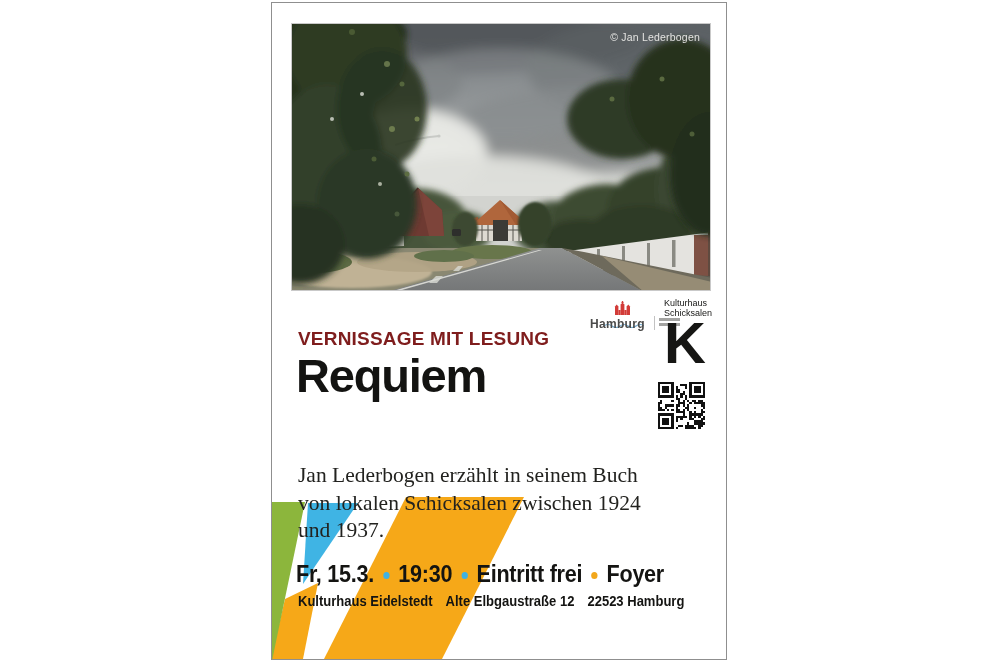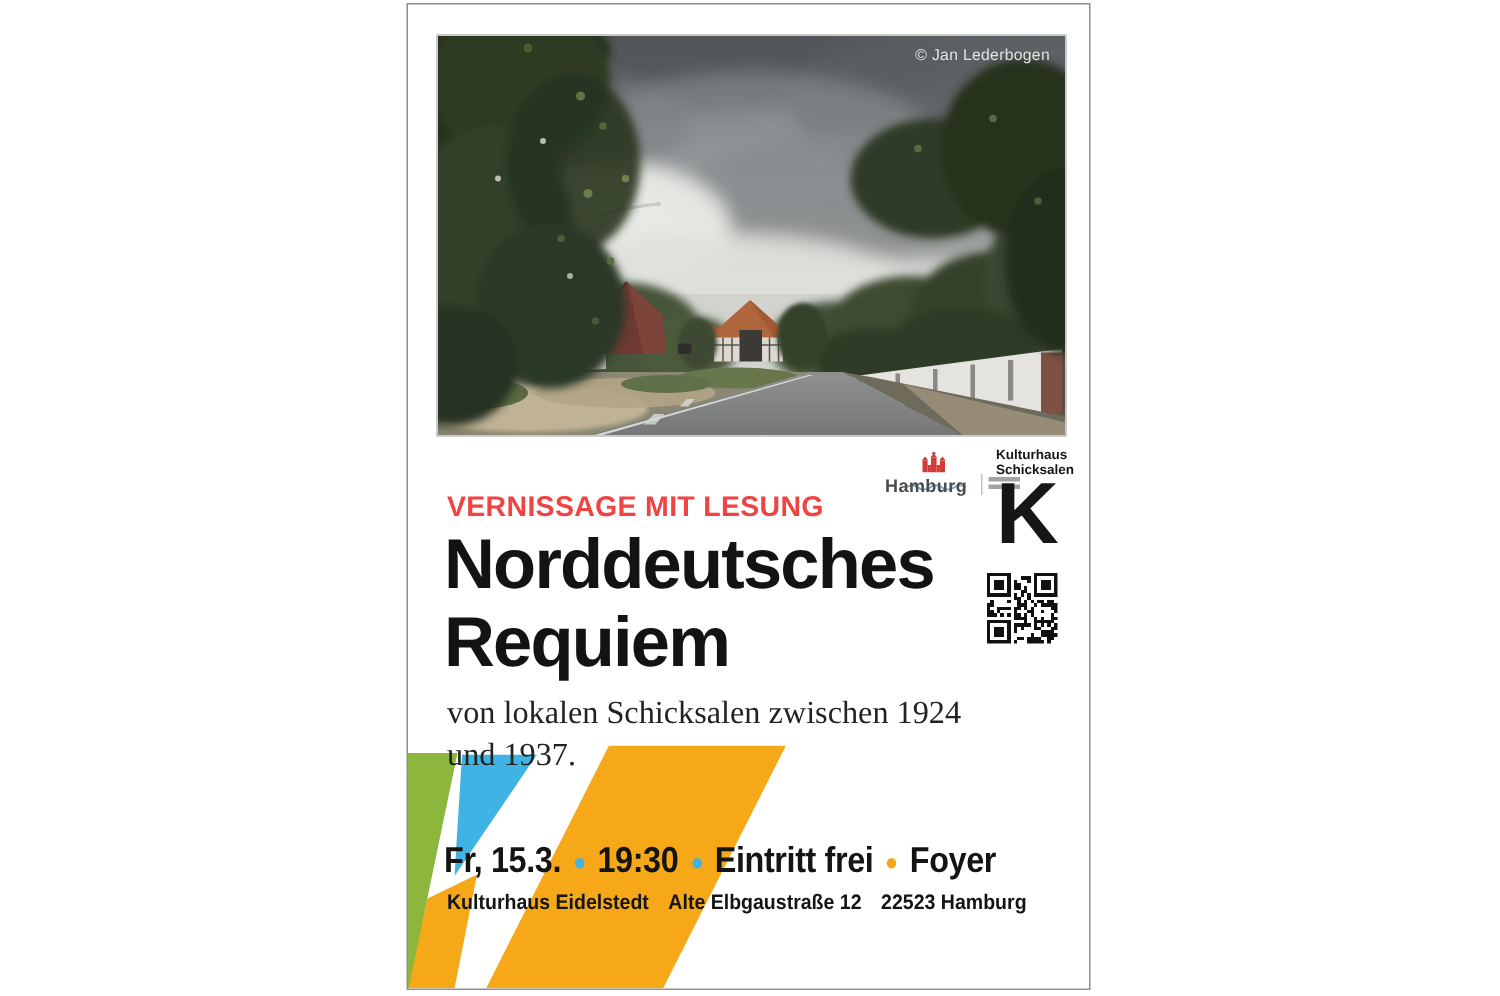--- a/index.html
+++ b/index.html
@@ -19,29 +19,29 @@
   
   .hamburg-logo { position:absolute; left:303px; top:298px; width:86px; height:34px;margin-left:15px; }
   .hh-castle { position:absolute; left:24px; top:0; }
   .hh-wave { position:absolute; left:14px; top:13px; }
   .hh-word { position:absolute; left:0px; top:16px; font-size:12px; font-weight:600; color:#4b4b4a; letter-spacing:.3px; }
   .hh-div  { position:absolute; left:64px; top:15px; width:1px; height:14px; background:#c2c2c2; }
   .hh-sub  { position:absolute; left:69px; top:17px; }
   .hh-sub i { display:block; width:21px; height:2.5px; background:#a3a3a1; margin-bottom:2.5px; }
 
   .k-logo { position:absolute; left:392px; top:296px; width:48px; color:#161614; }
-  .k-lines { font-size:9px; font-weight:700; line-height:9.5px; letter-spacing:0; }
+  .k-lines { font-size:9px; font-weight:400; line-height:9.5px; letter-spacing:0; }
   .k-letter { font-size:58px; font-weight:800; line-height:46px; letter-spacing:-2px; margin-top:2px; }
 
   .qr { position:absolute; left:386px; top:379px; width:47px; height:47px; }
   .qr svg { display:block; width:47px; height:47px; }
 
   
   .kicker { position:absolute; left:26px; top:325px; font-size:19px; font-weight:800;
-            letter-spacing:.2px; color:#ef4444; z-index:3; }
+            letter-spacing:.2px; color:#7f1d1d; z-index:3; }
   .title  { position:absolute; left:24px; top:347px; font-size:47px; font-weight:800;
             line-height:52px; letter-spacing:-1.2px; color:#131311; z-index:3; }
   .body-copy { position:absolute; left:26px; top:459px; font-family:"Liberation Serif",serif;
                font-size:21.5px; line-height:27.5px; color:#22221f; z-index:3; white-space:nowrap; }
 
   .event { position:absolute; left:24px; top:557px; display:flex; align-items:center; gap:10px;
            font-size:24px; font-weight:800; letter-spacing:-.3px; color:#141412;
            transform:scaleX(.90); transform-origin:left center; white-space:nowrap; z-index:3; }
   .dot { width:7px; height:7px; border-radius:50%; margin-top:3px; flex:0 0 auto; }
   .dot-blue { background:#41b2e2; }
@@ -401,25 +401,25 @@
             <rect x="15" y="20" width="1" height="1"></rect>
             <rect x="16" y="20" width="1" height="1"></rect>
             <rect x="18" y="20" width="1" height="1"></rect>
           </g>
       </svg>
     </div>
 
     <div class="kicker">VERNISSAGE MIT LESUNG</div>
 
     <div class="title">
-      <div>Norddeutsches</div>
       <div>Requiem</div>
     </div>
 
     <div class="body-copy">
+      <div>Jan Lederbogen erzählt in seinem Buch</div>
       <div>von lokalen Schicksalen zwischen 1924</div>
       <div>und 1937.</div>
     </div>
 
     <div class="event">
       <span>Fr, 15.3.</span>
       <span class="dot dot-blue"></span>
       <span>19:30</span>
       <span class="dot dot-blue"></span>
       <span>Eintritt frei</span>

